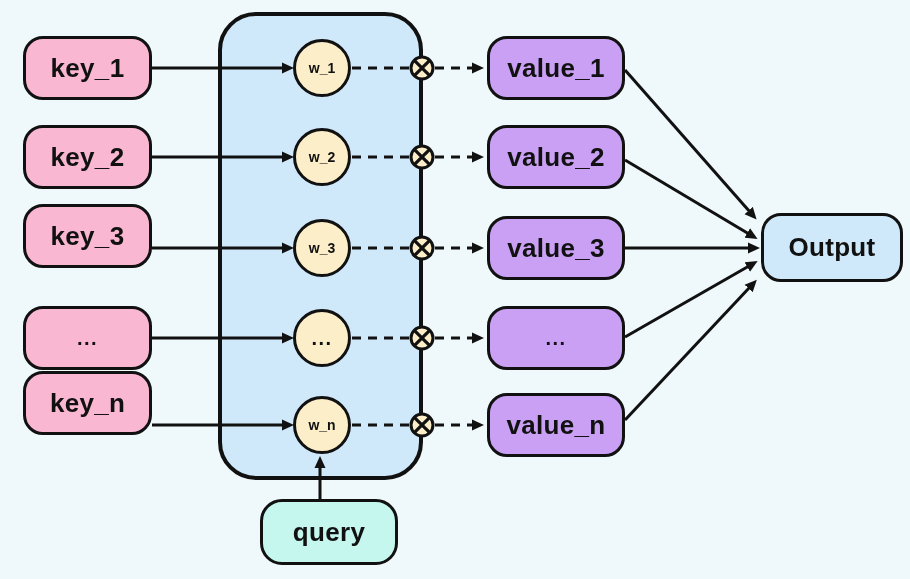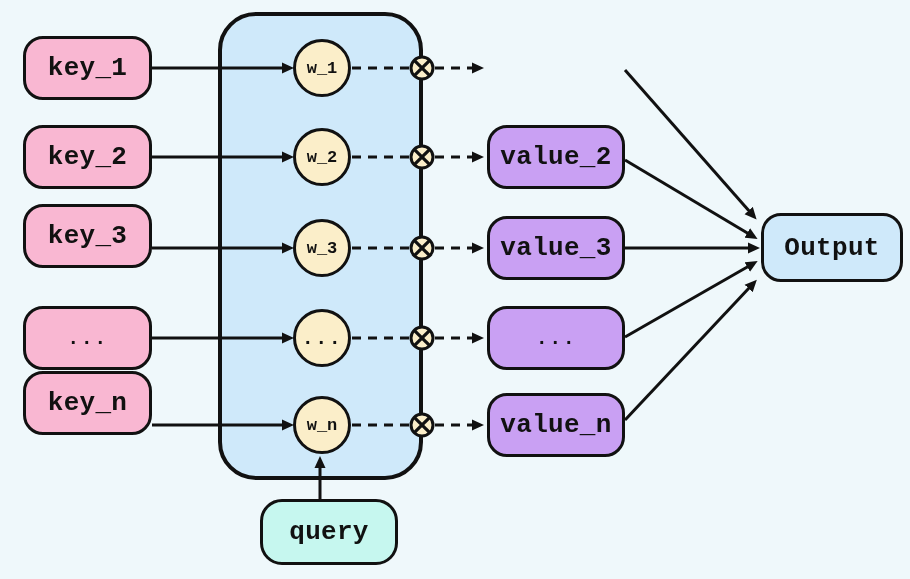--- a/index.html
+++ b/index.html
@@ -1,21 +1,21 @@
 <!DOCTYPE html>
 <html style="--background: #eff8fb; --key-fill: #f9b7d2; --panel-fill: #cfe9fa; --weight-fill: #fbeec9; --value-fill: #c9a0f3; --output-fill: #cfe9fa; --query-fill: #c6f7ef; --stroke: #111111;"><head>
 <meta charset="utf-8">
 <style>
   html, body { margin: 0; padding: 0; }
   .canvas {
     position: relative;
     width: 910px;
     height: 579px;
     background: var(--background, #eff8fb);
-    font-family: Liberation Mono, monospace;
+    font-family: Liberation Sans, sans-serif;
     color: #111;
     overflow: hidden;
   }
   .panel {
     position: absolute;
     left: 218px; top: 12px;
     width: 205px; height: 468px;
     background: var(--panel-fill, #cfe9fa);
     border: 4px solid var(--stroke, #111);
     border-radius: 38px;
@@ -54,21 +54,21 @@
     left: 293px;
     width: 58px; height: 58px;
     background: var(--weight-fill, #fbeec9);
     border: 3.5px solid var(--stroke, #111);
     border-radius: 50%;
     box-sizing: border-box;
     display: flex;
     align-items: center;
     justify-content: center;
     font-weight: 600;
-    font-size: 17px;
+    font-size: 14px;
     z-index: 3;
   }
   .dots { font-size: 20px; letter-spacing: 1.5px; }
 </style>
 </head>
 <body>
 
 <div class="canvas">
 
   <div class="panel"></div>
@@ -158,20 +158,23 @@
   <div class="circle" style="top:219px">
       <span>w_3</span>
     </div>
   <div class="circle dots" style="top:309px">
       <span>...</span>
     </div>
   <div class="circle" style="top:396px">
       <span>w_n</span>
     </div>
 
+  <div class="box value" style="top:36px">
+      <span>value_1</span>
+    </div>
   <div class="box value" style="top:125px">
       <span>value_2</span>
     </div>
   <div class="box value" style="top:216px">
       <span>value_3</span>
     </div>
   <div class="box value dots" style="top:306px">
       <span>...</span>
     </div>
   <div class="box value" style="top:393px">

